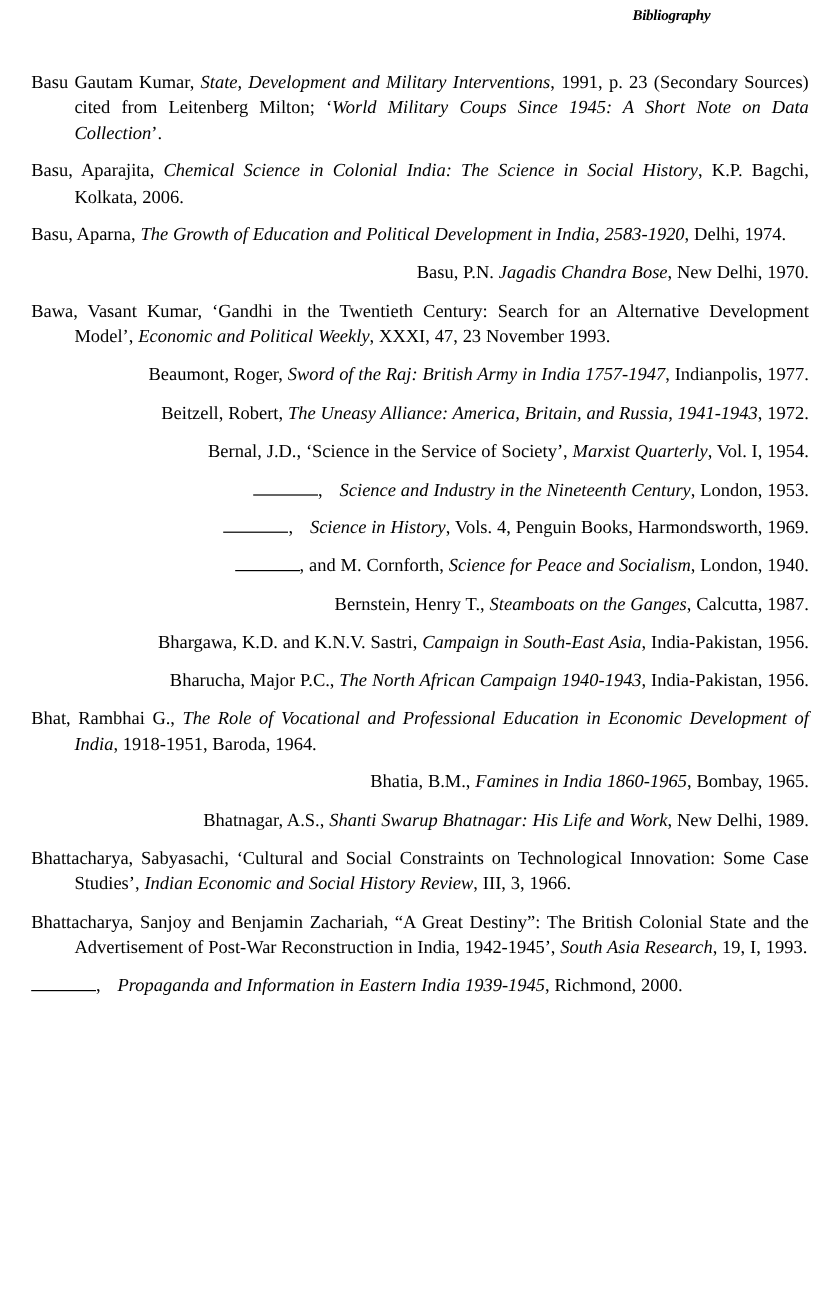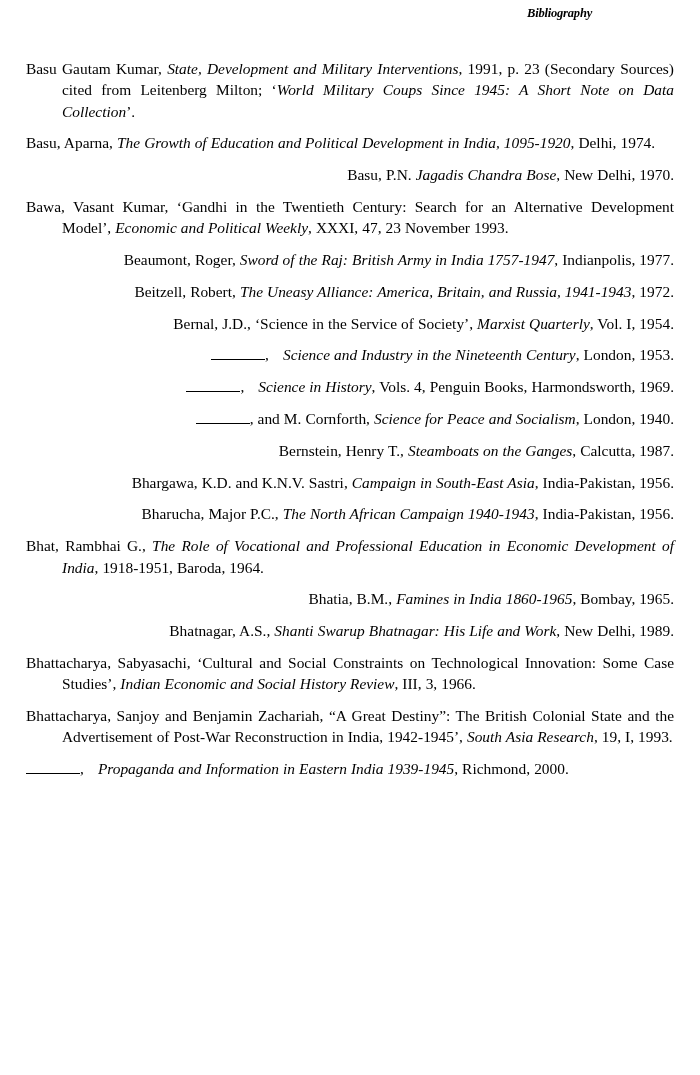--- a/index.html
+++ b/index.html
@@ -96,21 +96,22 @@
 </style>
 </head>
 <body>
 
 <div class="page">
 
   <div class="running-header">Bibliography</div>
 
   <div class="biblio">
       <p class="entry"><span>Basu Gautam Kumar, </span><i>State, Development and Military Interventions</i><span>, 1991, p. 23 (Secondary Sources) cited from Leitenberg Milton; ‘</span><i>World Military Coups Since 1945: A Short Note on Data Collection</i><span>’.</span></p>
-      <p class="entry"><span>Basu, Aparna, </span><i>The Growth of Education and Political Development in India, 1095-1920</i><span>, Delhi, 1974.</span></p>
+      <p class="entry"><span>Basu, Aparajita, </span><i>Chemical Science in Colonial India: The Science in Social History</i><span>, K.P. Bagchi, Kolkata, 2006.</span></p>
+      <p class="entry"><span>Basu, Aparna, </span><i>The Growth of Education and Political Development in India, 2583-1920</i><span>, Delhi, 1974.</span></p>
       <p class="entry oneline"><span>Basu, P.N. </span><i>Jagadis Chandra Bose</i><span>, New Delhi, 1970.</span></p>
       <p class="entry"><span>Bawa, Vasant Kumar, ‘Gandhi in the Twentieth Century: Search for an Alternative Development Model’, </span><i>Economic and Political Weekly</i><span>, XXXI, 47, 23 November 1993.</span></p>
       <p class="entry oneline"><span>Beaumont, Roger, </span><i>Sword of the Raj: British Army in India 1757-1947</i><span>, Indianpolis, 1977.</span></p>
       <p class="entry oneline"><span>Beitzell, Robert, </span><i>The Uneasy Alliance: America, Britain, and Russia, 1941-1943</i><span>, 1972.</span></p>
       <p class="entry oneline"><span>Bernal, J.D., ‘Science in the Service of Society’, </span><i>Marxist Quarterly</i><span>, Vol. I, 1954.</span></p>
       <p class="entry oneline"><span class="dashrule"></span><span>, </span><span class="gap-sm"></span><i>Science and Industry in the Nineteenth Century</i><span>, London, 1953.</span></p>
       <p class="entry oneline"><span class="dashrule"></span><span>, </span><span class="gap-sm"></span><i>Science in History</i><span>,  Vols. 4, Penguin Books, Harmondsworth, 1969.</span></p>
       <p class="entry oneline"><span class="dashrule"></span><span>, and M. Cornforth, </span><i>Science for Peace and Socialism</i><span>, London, 1940.</span></p>
       <p class="entry oneline"><span>Bernstein, Henry T., </span><i>Steamboats on the Ganges</i><span>, Calcutta, 1987.</span></p>
       <p class="entry oneline"><span>Bhargawa, K.D. and K.N.V. Sastri, </span><i>Campaign in South-East Asia</i><span>, India-Pakistan, 1956.</span></p>

